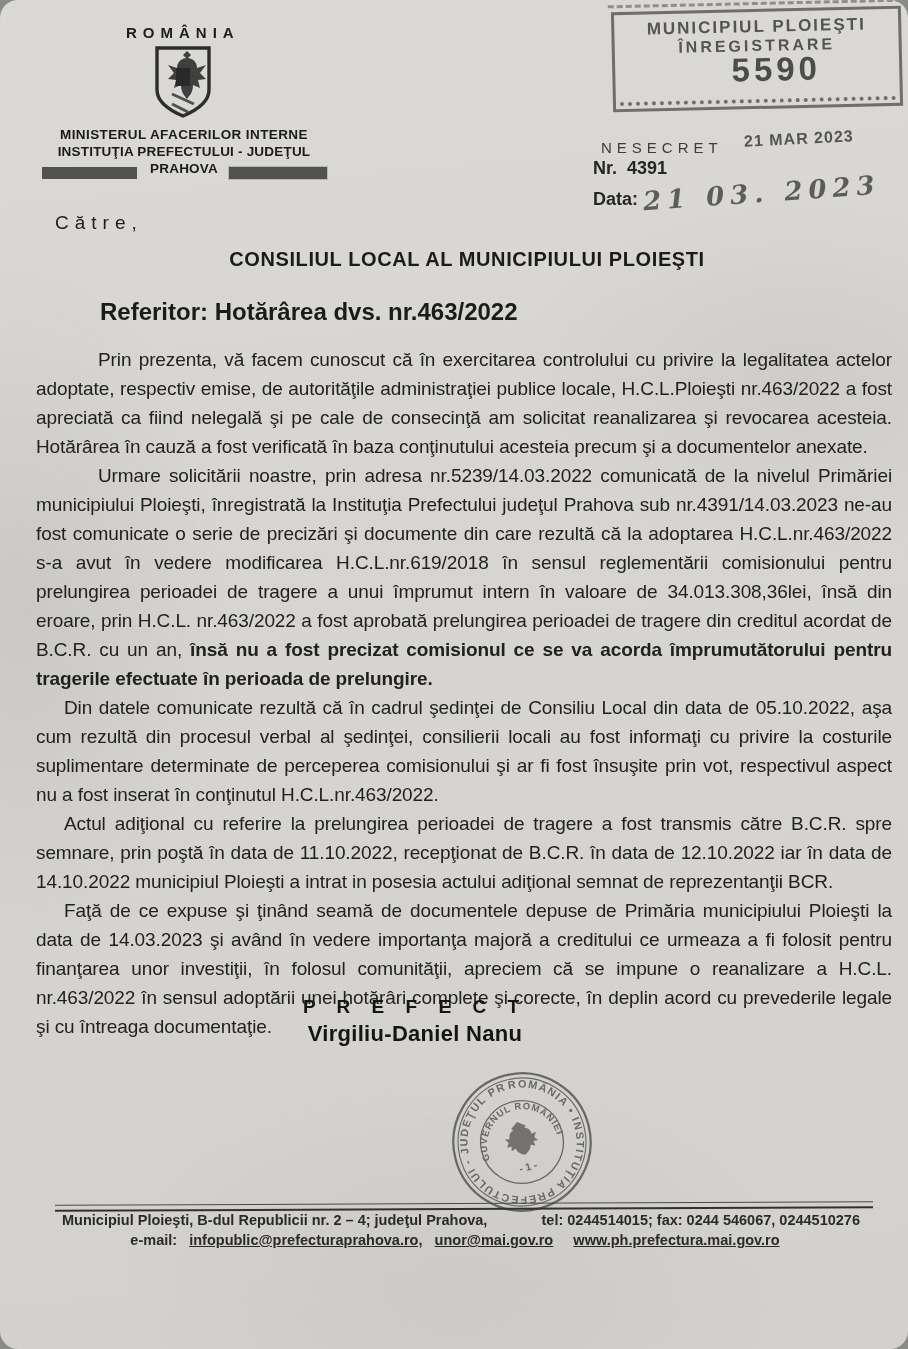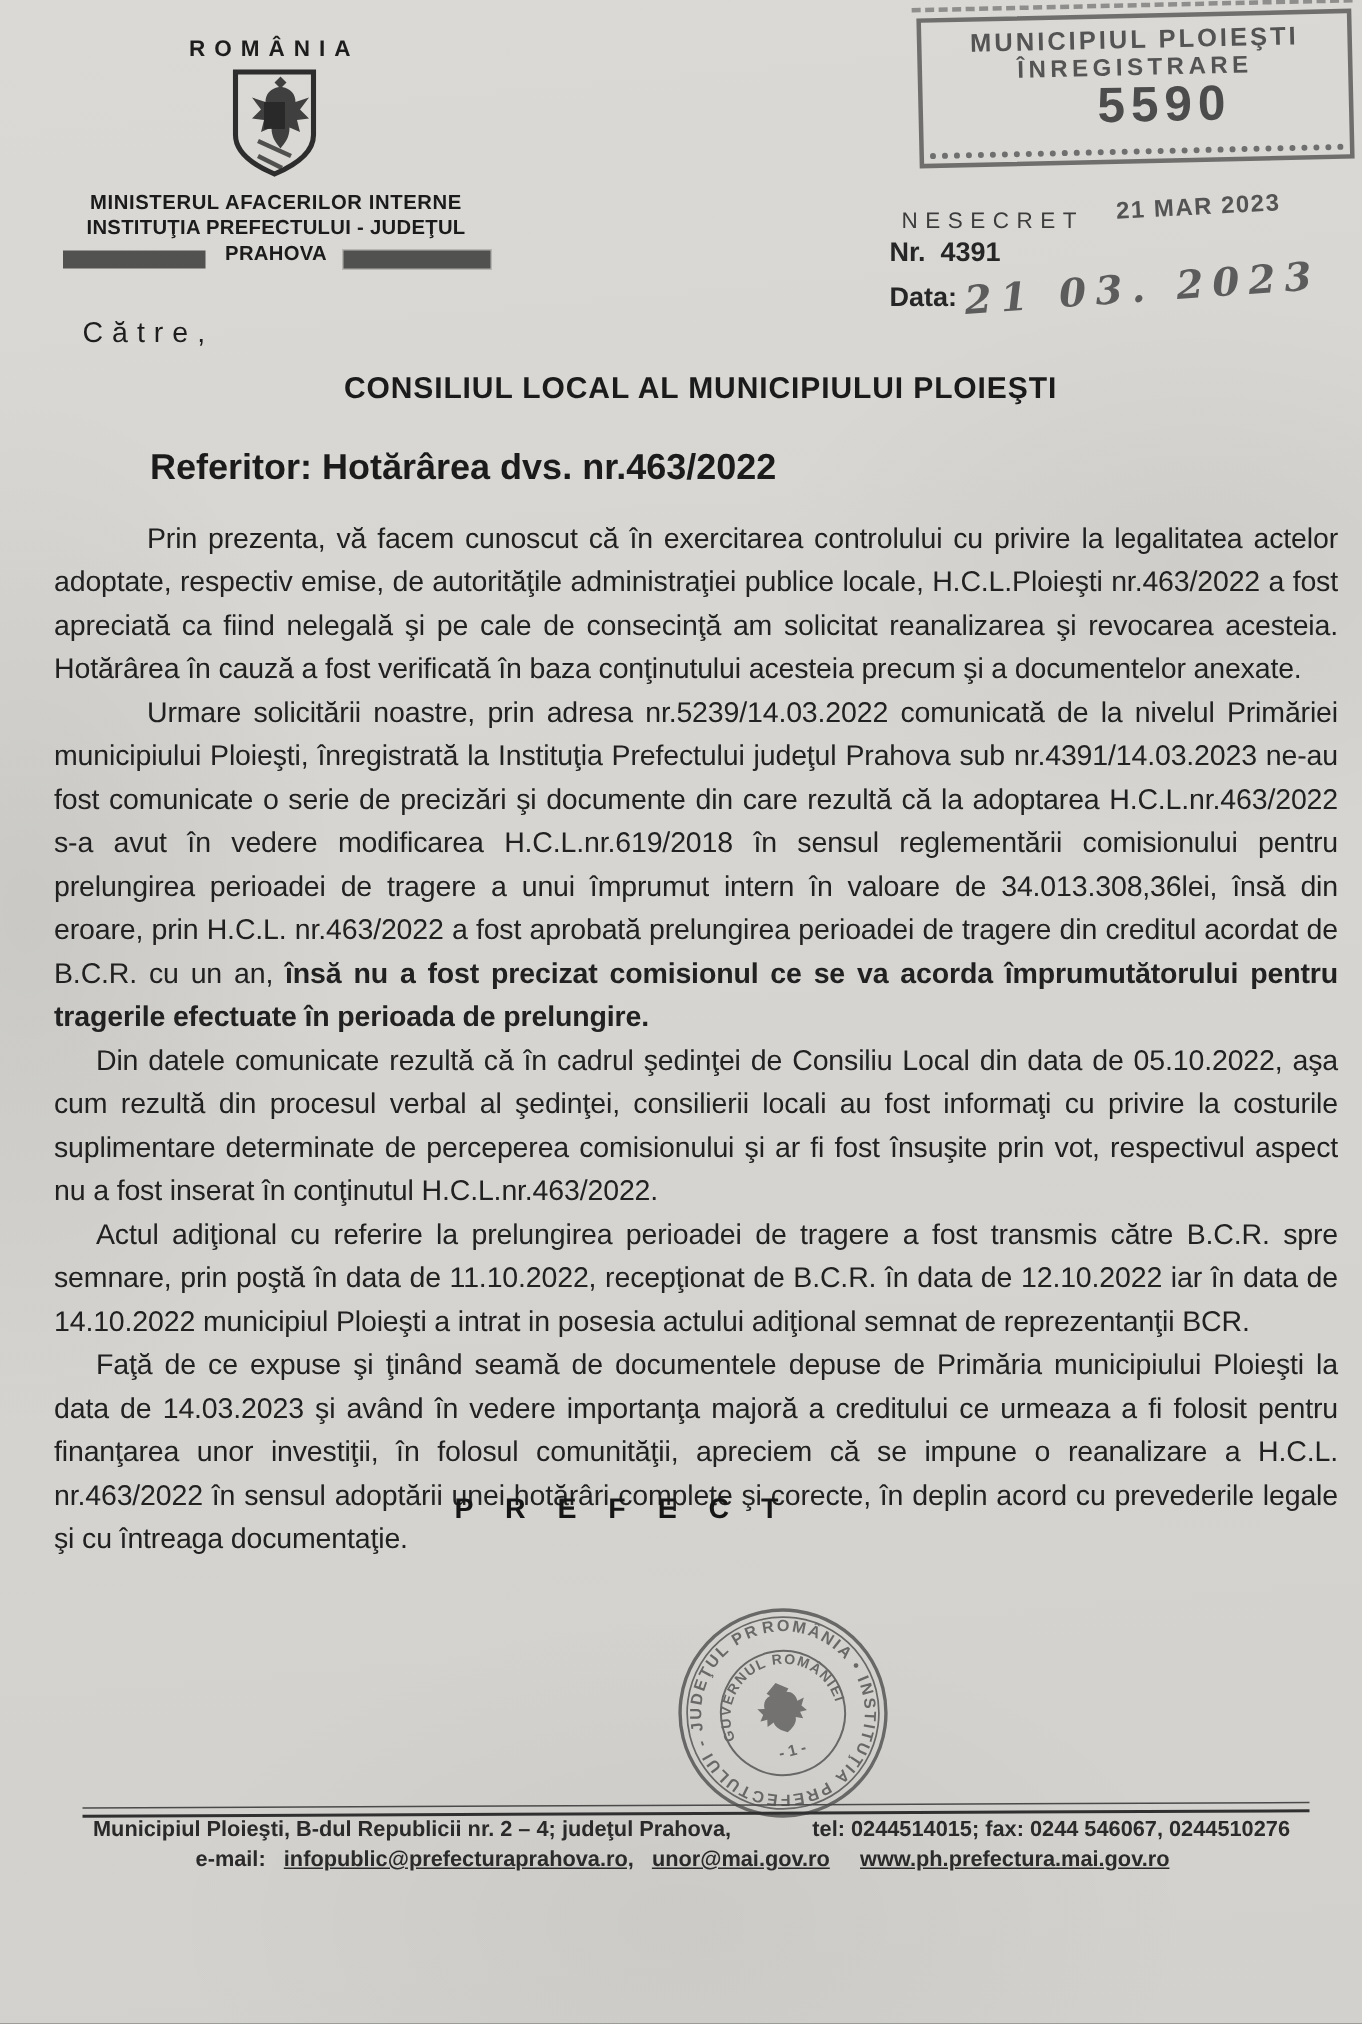--- a/index.html
+++ b/index.html
@@ -8,20 +8,21 @@
     width:908px;height:1349px;
     margin:0 auto;
     overflow:hidden;
     color:#222;
     font-family:"Liberation Sans",sans-serif;
     background:
       radial-gradient(ellipse 420px 260px at 88% 28%, rgba(0,0,0,0.045), transparent 70%),
       radial-gradient(ellipse 300px 500px at 2% 45%, rgba(0,0,0,0.06), transparent 70%),
       radial-gradient(ellipse 500px 300px at 50% 95%, rgba(0,0,0,0.035), transparent 70%),
       linear-gradient(175deg,#dad9d5 0%,#d6d5d1 40%,#d2d1cd 100%);
+    border-radius: 18px;
   }
   
   .country{
     position:absolute;left:126px;top:24px;
     font-size:15px;font-weight:bold;letter-spacing:6px;color:#1d1d1d;
   }
   .coat{position:absolute;left:152px;top:46px;width:62px;height:72px;}
   .ministry-block{
     position:absolute;left:26px;top:126px;width:316px;text-align:center;
     font-weight:bold;color:#1b1b1b;line-height:17px;
@@ -129,20 +130,21 @@
   <div class="body-text">
     <p class="ind-lg">Prin prezenta, vă facem cunoscut că în exercitarea controlului cu privire la legalitatea actelor adoptate, respectiv emise, de autorităţile administraţiei publice locale, H.C.L.Ploieşti nr.463/2022 a fost apreciată ca fiind nelegală şi pe cale de consecinţă am solicitat reanalizarea şi revocarea acesteia. Hotărârea în cauză a fost verificată în baza conţinutului acesteia precum şi a documentelor anexate.</p>
     <p class="ind-lg"><span>Urmare solicitării noastre, prin adresa nr.5239/14.03.2022 comunicată de la nivelul Primăriei municipiului Ploieşti, înregistrată la Instituţia Prefectului judeţul Prahova sub nr.4391/14.03.2023 ne-au fost comunicate o serie de precizări şi documente din care rezultă că la adoptarea H.C.L.nr.463/2022 s-a avut în vedere modificarea H.C.L.nr.619/2018 în sensul reglementării comisionului pentru prelungirea perioadei de tragere a unui împrumut intern în valoare de 34.013.308,36lei, însă din eroare, prin H.C.L. nr.463/2022 a fost aprobată prelungirea perioadei de tragere din creditul acordat de B.C.R. cu un an, </span><span class="bold-run">însă nu a fost precizat comisionul ce se va acorda împrumutătorului pentru tragerile efectuate în perioada de prelungire.</span></p>
     <p class="ind-sm">Din datele comunicate rezultă că în cadrul şedinţei de Consiliu Local din data de 05.10.2022, aşa cum rezultă din procesul verbal al şedinţei, consilierii locali au fost informaţi cu privire la costurile suplimentare determinate de perceperea comisionului şi ar fi fost însuşite prin vot, respectivul aspect nu a fost inserat în conţinutul H.C.L.nr.463/2022.</p>
     <p class="ind-sm">Actul adiţional cu referire la prelungirea perioadei de tragere a fost transmis către B.C.R. spre semnare, prin poştă în data de 11.10.2022, recepţionat de B.C.R. în data de 12.10.2022 iar în data de 14.10.2022 municipiul Ploieşti a intrat in posesia actului adiţional semnat de reprezentanţii BCR.</p>
     <p class="ind-sm">Faţă de ce expuse şi ţinând seamă de documentele depuse de Primăria municipiului Ploieşti la data de 14.03.2023 şi având în vedere importanţa majoră a creditului ce urmeaza a fi folosit pentru finanţarea unor investiţii, în folosul comunităţii, apreciem că se impune o reanalizare a H.C.L. nr.463/2022 în sensul adoptării unei hotărâri complete şi corecte, în deplin acord cu prevederile legale şi cu întreaga documentaţie.</p>
   </div>
 
   <div class="sig">
     <div class="sig-title">P R E F E C T</div>
+    <div class="sig-name">Virgiliu-Daniel Nanu</div>
   </div>
 
   <svg class="seal" viewBox="0 0 200 200">
     <defs>
       <path id="ringPath" d="M100,42 a58,58 0 1,1 -0.01,0 z"></path>
       <path id="innerArc" d="M65,118 a38,38 0 1,1 70,0"></path>
     </defs>
     <g fill="none" stroke="#4b4b4b">
       <circle cx="100" cy="100" r="73" stroke-width="2.4"></circle>
       <circle cx="100" cy="100" r="68" stroke-width="1.2"></circle>

